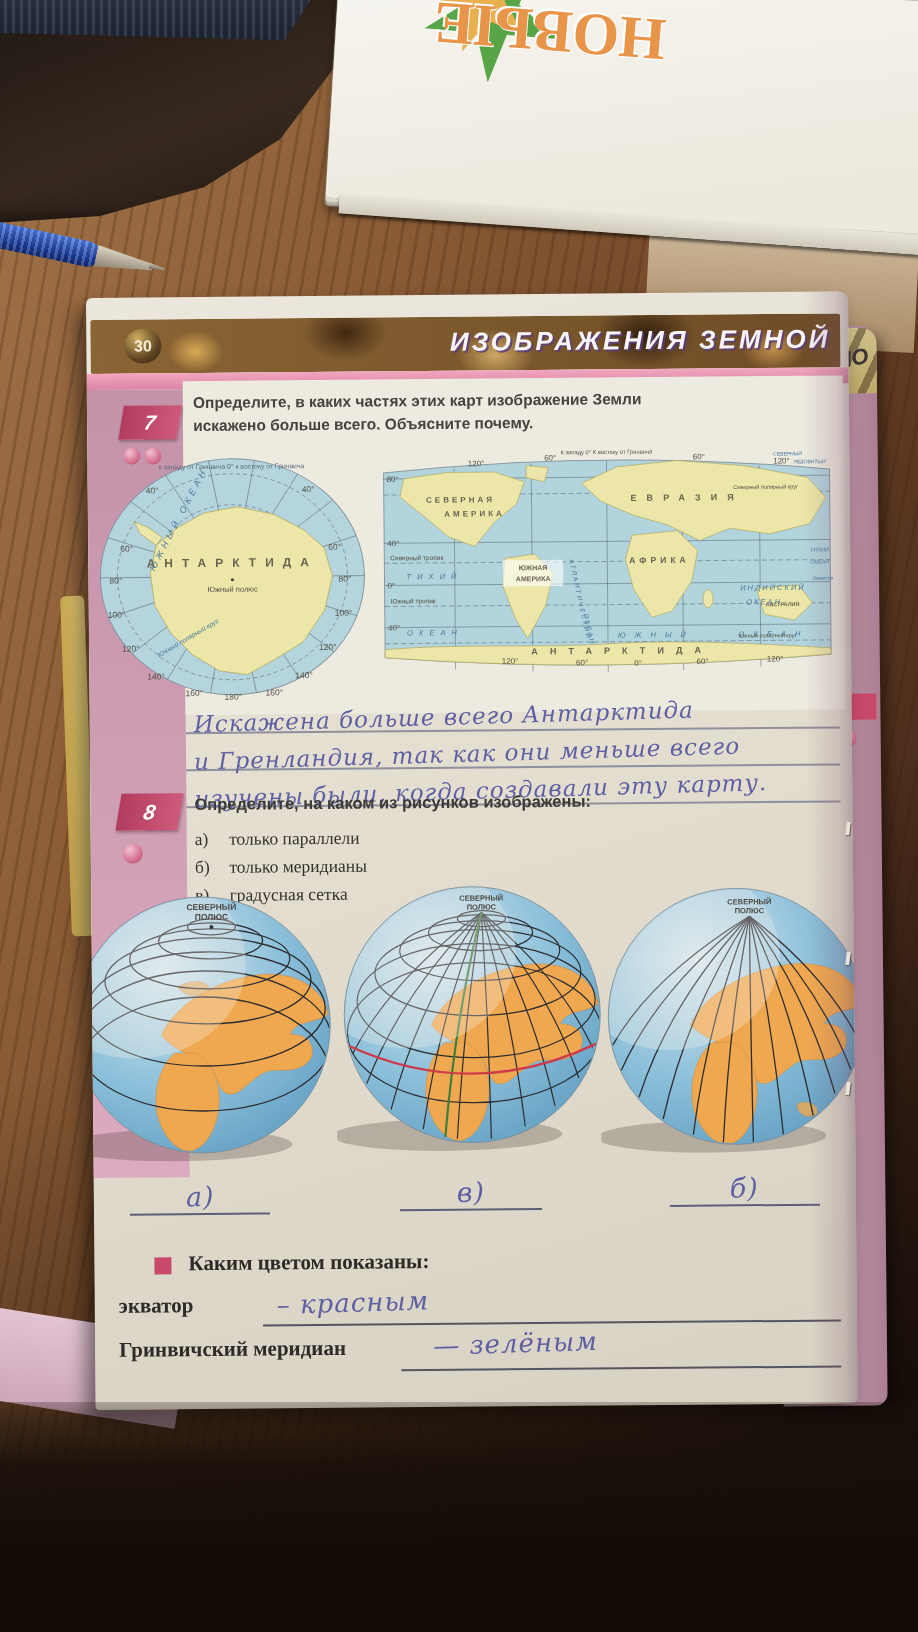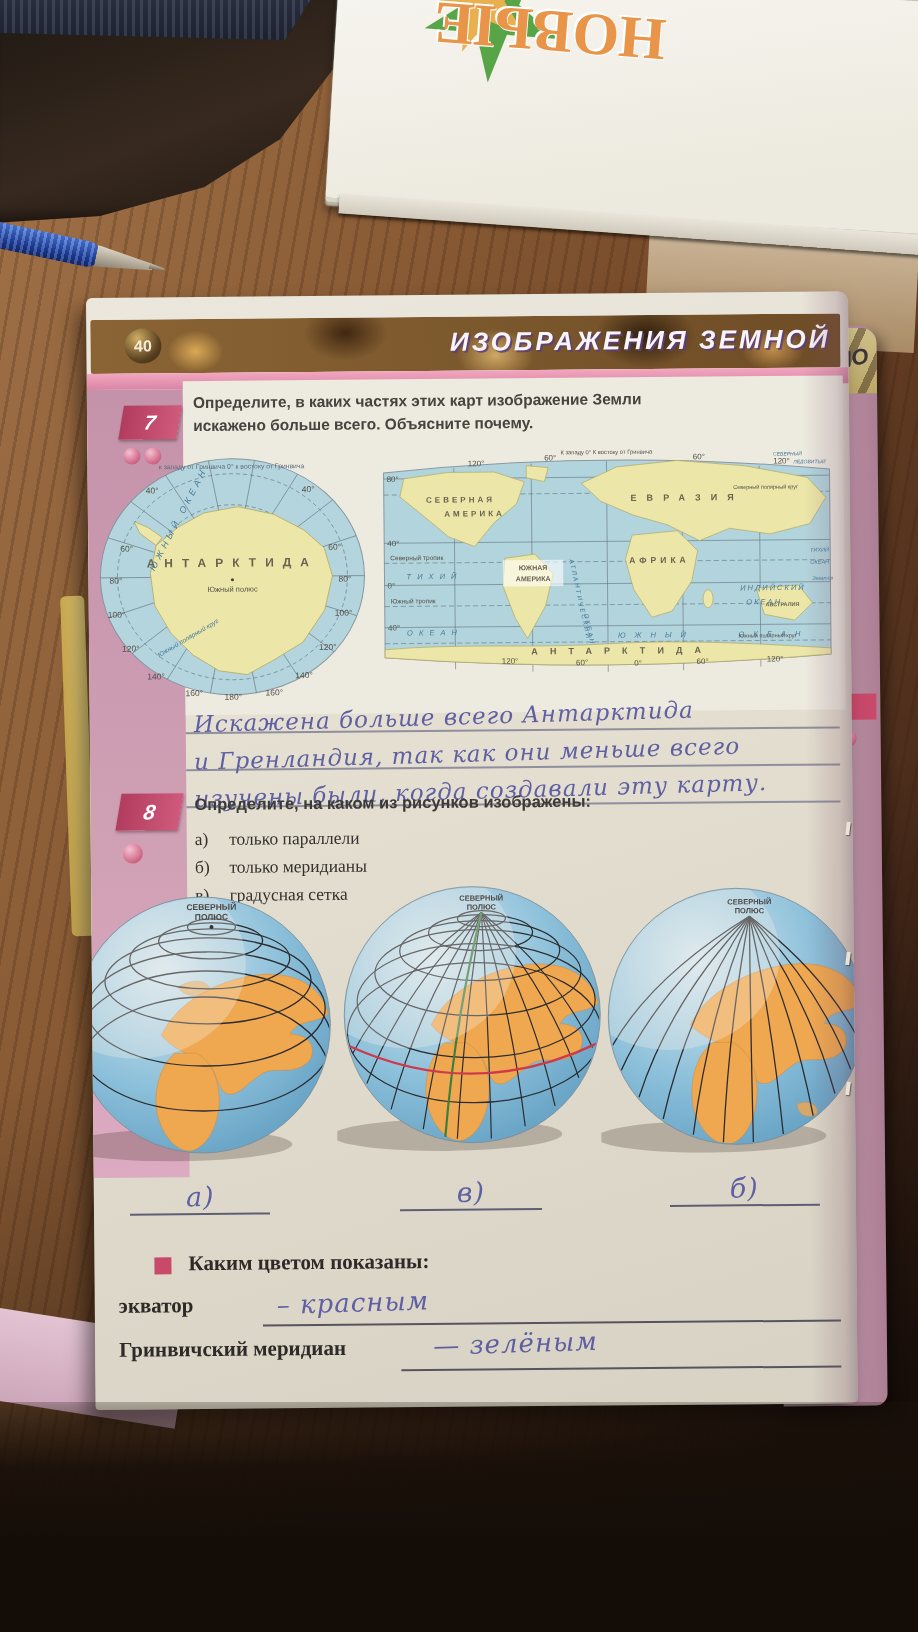--- a/index.html
+++ b/index.html
@@ -166,21 +166,21 @@
   <div class="next-page">
     <div class="next-header">
       <span>ПО</span>
     </div>
     <div class="next-badge"></div>
     <div class="next-ball"></div>
   </div>
 
   <div class="page">
     <div class="header-band">
-      <div class="num-circle">40</div>
+      <div class="num-circle">30</div>
       <div class="header-title">ИЗОБРАЖЕНИЯ ЗЕМНОЙ</div>
     </div>
     <div class="pink-stripe"></div>
     <div class="pink-margin"></div>
     <div class="light-panel"></div>
 
     <div class="badge badge7">
       <span>7</span>
     </div>
     <div class="balls7">

